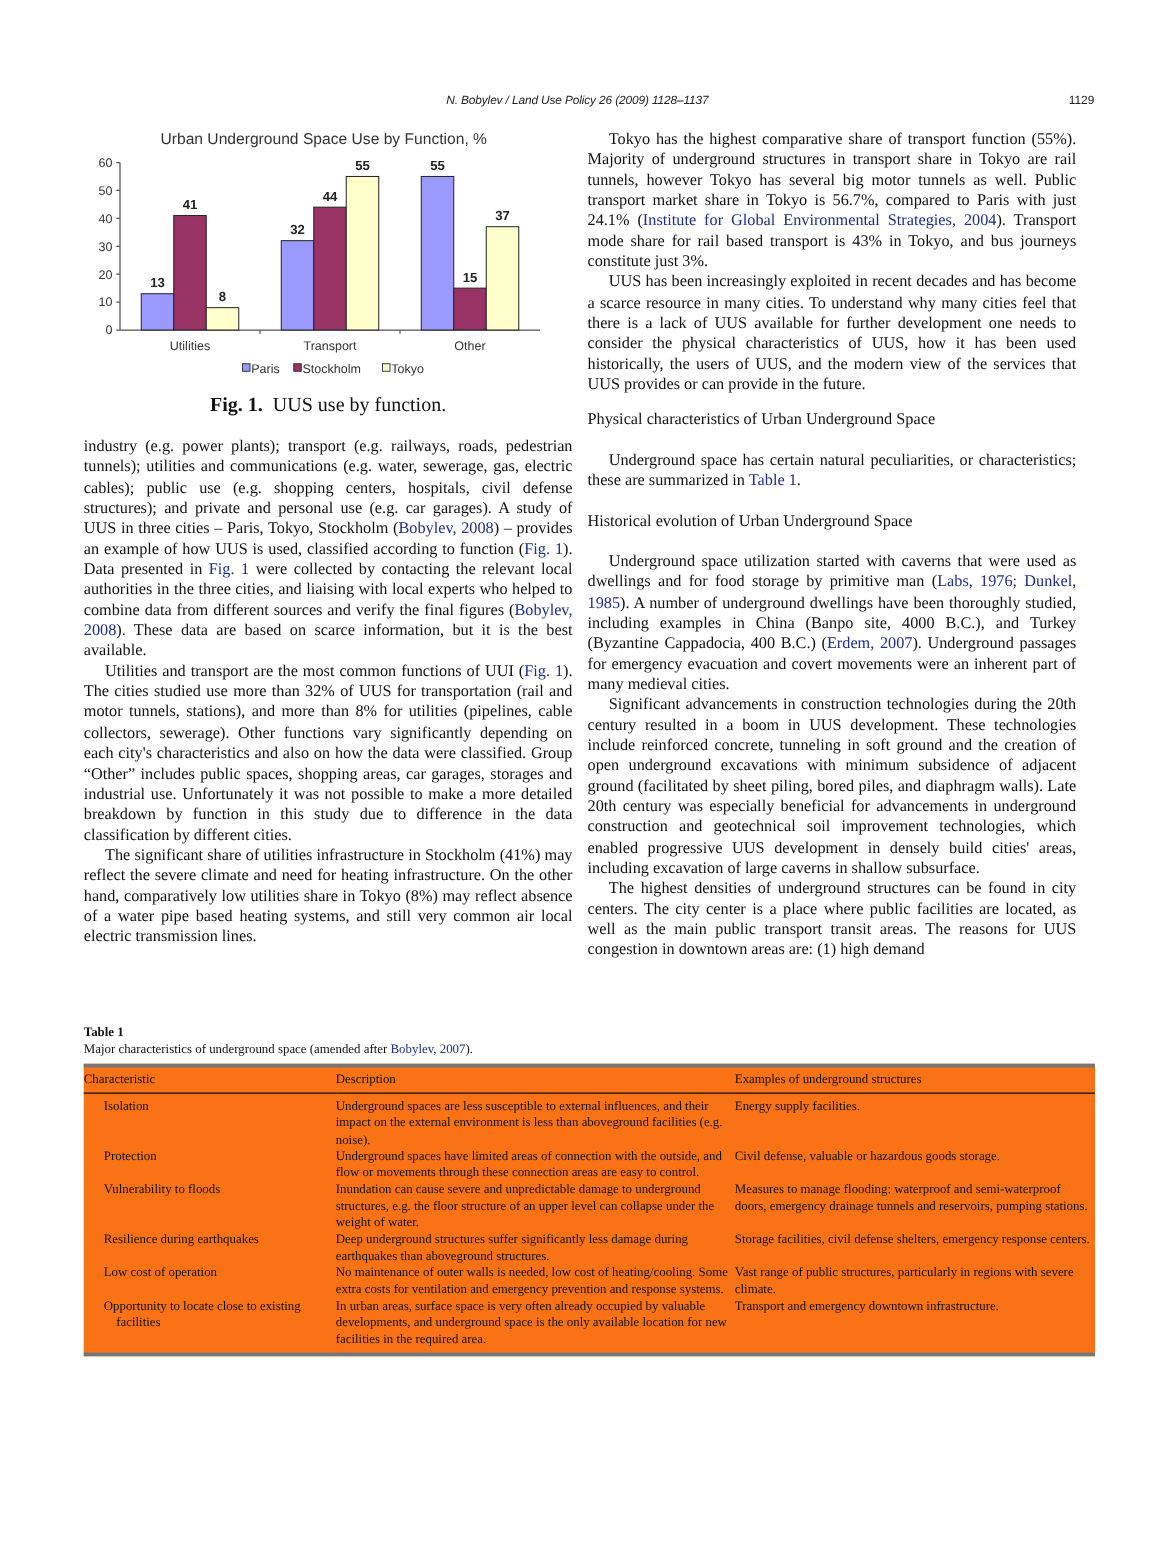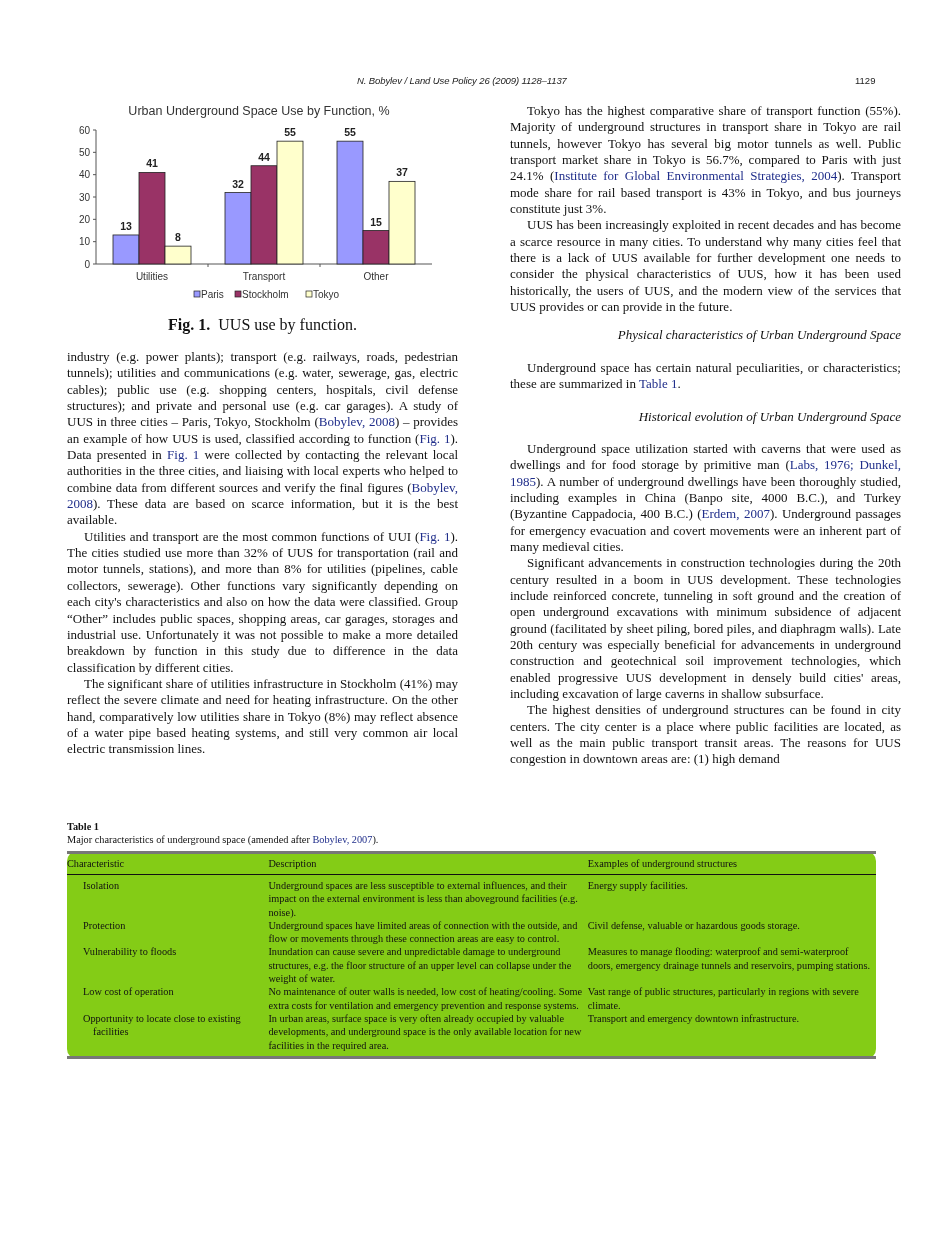--- a/index.html
+++ b/index.html
@@ -8,38 +8,38 @@
   .running-head { position: absolute; top: 75px; left: 0; width: 926px; font-size: 9.5px;
                   font-family: "Liberation Sans", sans-serif; font-style: italic; color: #222; }
   .running-head .journal { position: absolute; left: 357px; letter-spacing: -0.1px; }
   .running-head .page-no { position: absolute; left: 855px; font-style: normal; }
 
   .col { position: absolute; font-family: "Liberation Serif", serif; font-size: 13px;
          line-height: 16.35px; text-align: justify; color: #111; }
   .col p { margin: 0; text-indent: 17px; }
   .col p.noindent { text-indent: 0; }
   .left-col { left: 67px; top: 349px; width: 391px; }
-  .right-col { left: 510px; top: 103px; width: 391px; }
+  .right-col { left: 470px; top: 103px; width: 391px; }
   .cite { color: #1f2d8a; }
-  .section-head { font-style: italic; margin: 0; text-indent: 0 !important; text-align: right; }
+  .section-head { margin: 0; text-indent: 0 !important; text-align: left; }
   .sp1 { height: 12px; }
   .sp2 { height: 16px; }
 
   .figure { position: absolute; left: 67px; top: 98px; width: 391px; height: 240px; }
   .figure svg { position: absolute; left: 0; top: 0; }
   .fig-caption { position: absolute; left: 0; top: 218px; width: 391px; text-align: center;
                  font-family: "Liberation Serif", serif; font-size: 16px; color: #111; }
   .fig-caption b { font-weight: bold; }
 
   .table-wrap { position: absolute; left: 67px; top: 820px; width: 809px;
                 font-family: "Liberation Serif", serif; font-size: 10.3px; color: #111; }
   .table-title { font-weight: bold; font-size: 10.3px; line-height: 13px; }
   .table-caption { line-height: 13px; margin-bottom: 5px; }
-  table { width: 809px; border-collapse: collapse; background: #84cc16;
-          border-top: 3px solid #777; border-bottom: 3px solid #777; border-radius: 10px; }
+  table { width: 809px; border-collapse: collapse; background: #f97316;
+          border-top: 3px solid #777; border-bottom: 3px solid #777; }
   th { font-weight: normal; text-align: left; padding: 3px 0 4px 0; border-bottom: 1.5px solid #111;
        line-height: 13px; }
   td { vertical-align: top; padding: 0; line-height: 13.3px; }
   tr.first td { padding-top: 4px; }
   tr.last td { padding-bottom: 4px; }
   .c1 { width: 181px; }
   .c2 { width: 330px; }
   .c3 { width: 298px; margin-left: 22px; }
   .hang { padding-left: 26px; text-indent: -10px; }
 </style>
@@ -160,20 +160,25 @@
           <td class="c1 hang">Protection</td>
           <td class="c2">Underground spaces have limited areas of connection with the outside, and flow or movements through these connection areas are easy to control.</td>
           <td class="c3">Civil defense, valuable or hazardous goods storage.</td>
         </tr>
         <tr>
           <td class="c1 hang">Vulnerability to floods</td>
           <td class="c2">Inundation can cause severe and unpredictable damage to underground structures, e.g. the floor structure of an upper level can collapse under the weight of water.</td>
           <td class="c3">Measures to manage flooding: waterproof and semi-waterproof doors, emergency drainage tunnels and reservoirs, pumping stations.</td>
         </tr>
         <tr>
+          <td class="c1 hang">Resilience during earthquakes</td>
+          <td class="c2">Deep underground structures suffer significantly less damage during earthquakes than aboveground structures.</td>
+          <td class="c3">Storage facilities, civil defense shelters, emergency response centers.</td>
+        </tr>
+        <tr>
           <td class="c1 hang">Low cost of operation</td>
           <td class="c2">No maintenance of outer walls is needed, low cost of heating/cooling. Some extra costs for ventilation and emergency prevention and response systems.</td>
           <td class="c3">Vast range of public structures, particularly in regions with severe climate.</td>
         </tr>
         <tr class="last">
           <td class="c1 hang">Opportunity to locate close to existing facilities</td>
           <td class="c2">In urban areas, surface space is very often already occupied by valuable developments, and underground space is the only available location for new facilities in the required area.</td>
           <td class="c3">Transport and emergency downtown infrastructure.</td>
         </tr>
       </tbody>

